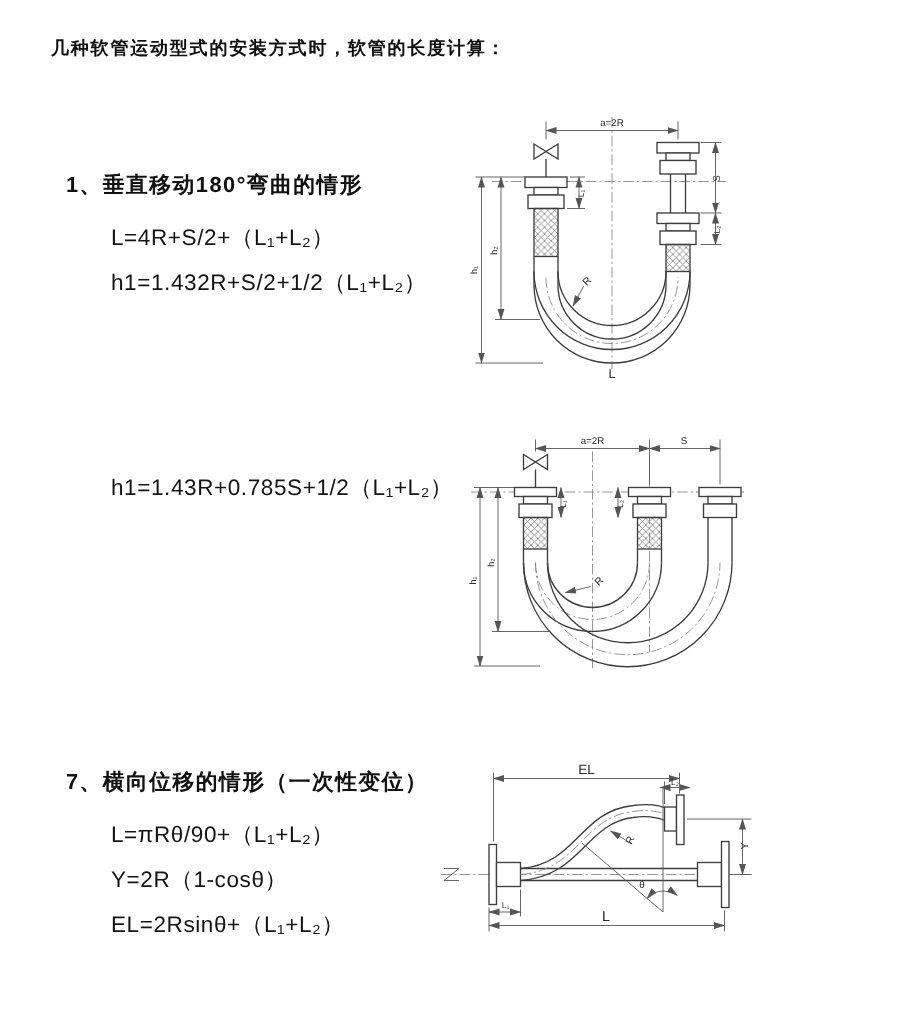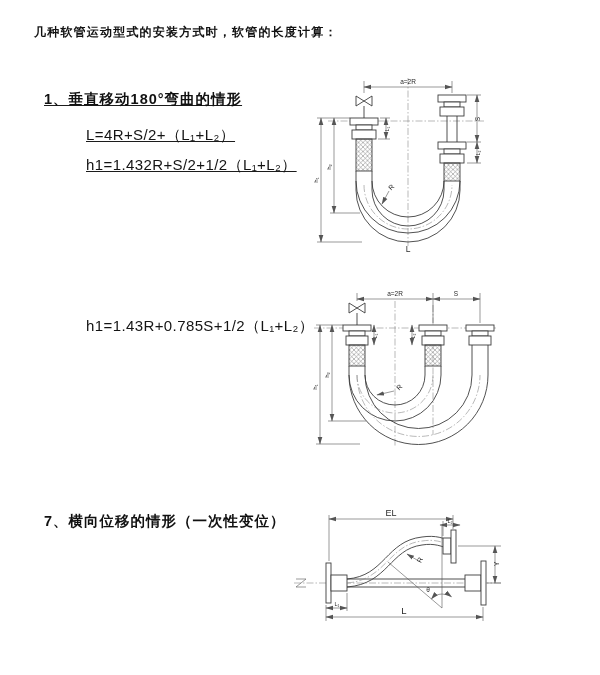--- a/index.html
+++ b/index.html
@@ -7,50 +7,55 @@
     width:600px;height:675px;position:relative;background:#ffffff;overflow:hidden;
     font-family:"Liberation Sans","DejaVu Sans",sans-serif;color:#1c1c1c;
   }
   .page-title{
     position:absolute;left:34px;top:24px;font-size:12px;font-weight:bold;
     letter-spacing:1.2px;color:#111;
   }
   .section{position:absolute;left:44px;}
   .sec-heading{font-size:14.5px;font-weight:bold;letter-spacing:1px;color:#111;}
   .formula-list{margin-top:11px;padding-left:30px;}
-  .formula{font-size:15px;line-height:30px;letter-spacing:0.4px;color:#141414;white-space:nowrap;margin-left:12px;}
+  .formula{font-size:15px;line-height:30px;letter-spacing:0.4px;color:#141414;white-space:nowrap;}
   .diagram{position:absolute;}
   svg text{font-family:"Liberation Sans","DejaVu Sans",sans-serif;fill:#2a2a2a;}
   .ln{stroke:#3d3d3d;stroke-width:0.9;fill:none;}
   .thin{stroke:#555;stroke-width:0.6;fill:none;}
   .cl{stroke:#8a8a8a;stroke-width:0.6;fill:none;stroke-dasharray:7 2 1.5 2;}
   .fit{stroke:#3d3d3d;stroke-width:0.9;fill:#fff;}
   .braid{stroke:#3d3d3d;stroke-width:0.9;}
 </style>
 </head>
 <body>
 
 <div class="page-title">几种软管运动型式的安装方式时，软管的长度计算：</div>
 
-<div class="section" style="top:90px;text-decoration:underline;">
+<div class="section" style="top:114px;">
   <div class="sec-heading">1、垂直移动180°弯曲的情形</div>
   <div class="formula-list">
     <div class="formula">L=4R+S/2+（L₁+L₂）</div>
     <div class="formula">h1=1.432R+S/2+1/2（L₁+L₂）</div>
   </div>
 </div>
 
 <div class="section" style="top:300px;">
   <div class="formula-list">
     <div class="formula">h1=1.43R+0.785S+1/2（L₁+L₂）</div>
   </div>
 </div>
 
 <div class="section" style="top:512px;">
   <div class="sec-heading">7、横向位移的情形（一次性变位）</div>
+  <div class="formula-list">
+    <div class="formula">L=πRθ/90+（L₁+L₂）</div>
+    <div class="formula">Y=2R（1-cosθ）</div>
+    <div class="formula">EL=2Rsinθ+（L₁+L₂）</div>
+  </div>
 </div>
 
 <svg class="diagram" style="left:300px;top:75px;" width="255" height="180" viewBox="0 0 255 180">
   <defs>
     <marker id="ar1" markerWidth="8" markerHeight="8" refX="7" refY="3" orient="auto-start-reverse" markerUnits="userSpaceOnUse">
       <path d="M0,0.7 L7.5,3 L0,5.3 Z" fill="#555"></path>
     </marker>
     <pattern id="br1" width="4.5" height="4.5" patternUnits="userSpaceOnUse">
       <path d="M0,0 L4.5,4.5 M4.5,0 L0,4.5" stroke="#777" stroke-width="0.5"></path>
     </pattern>

